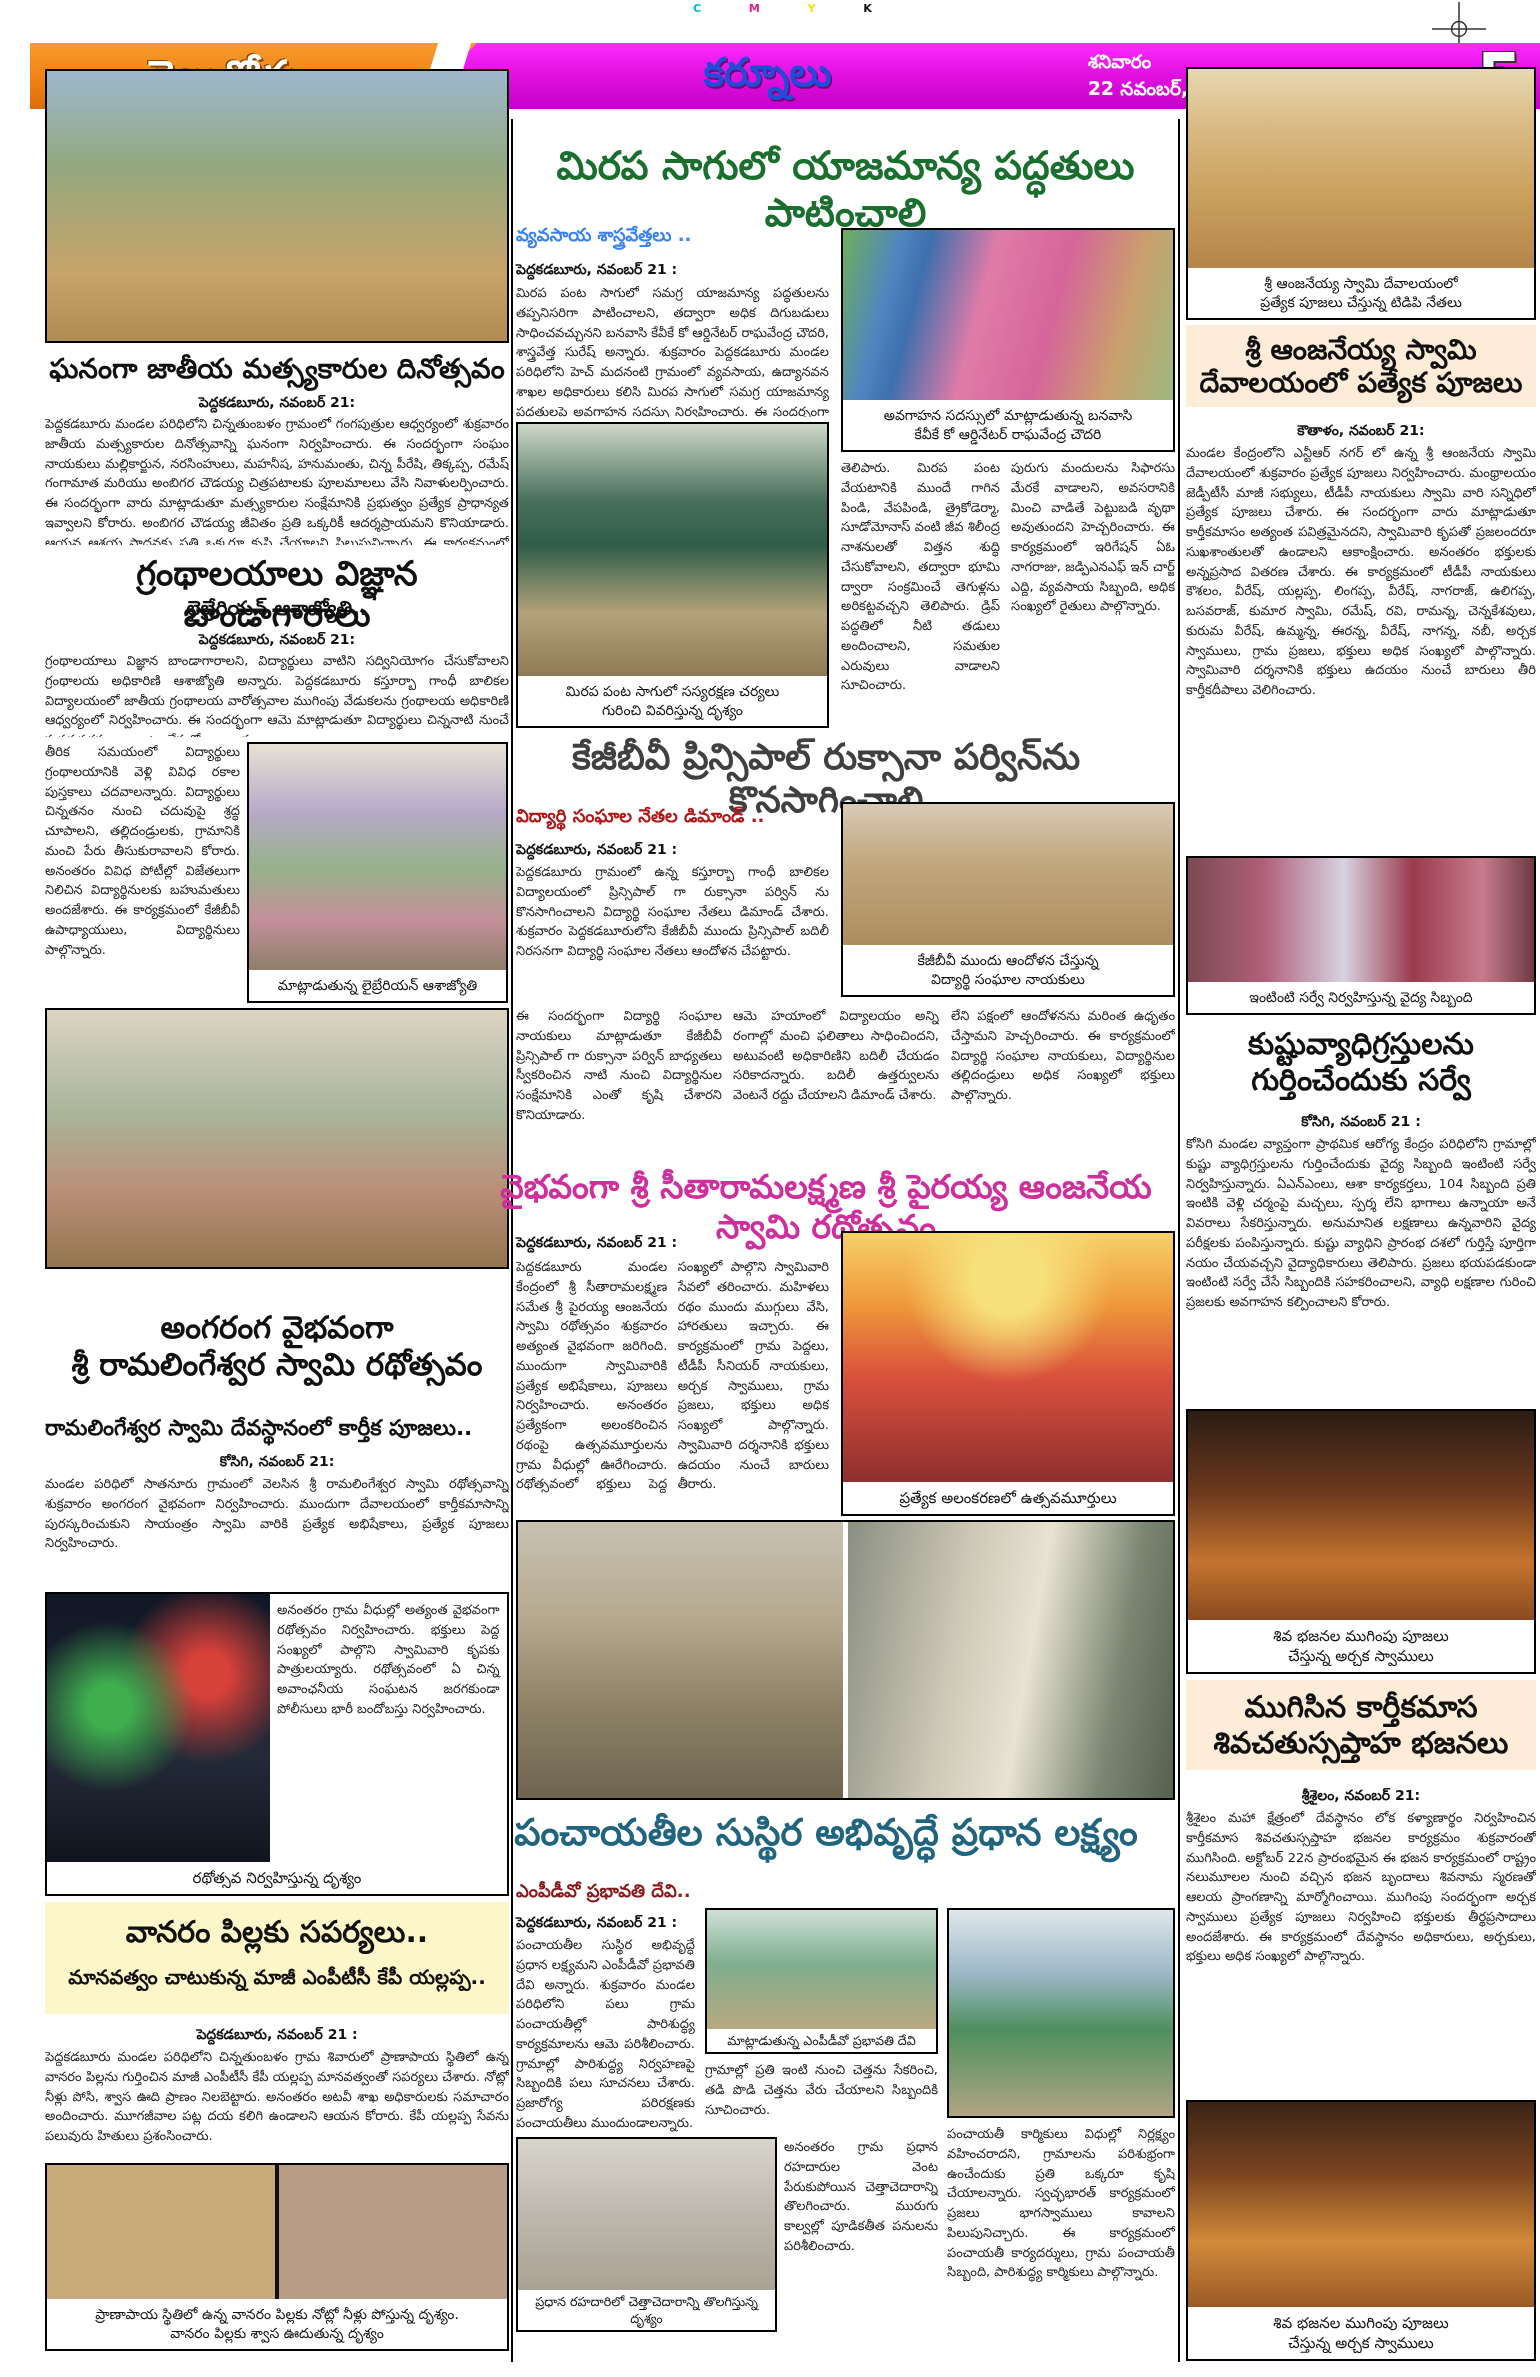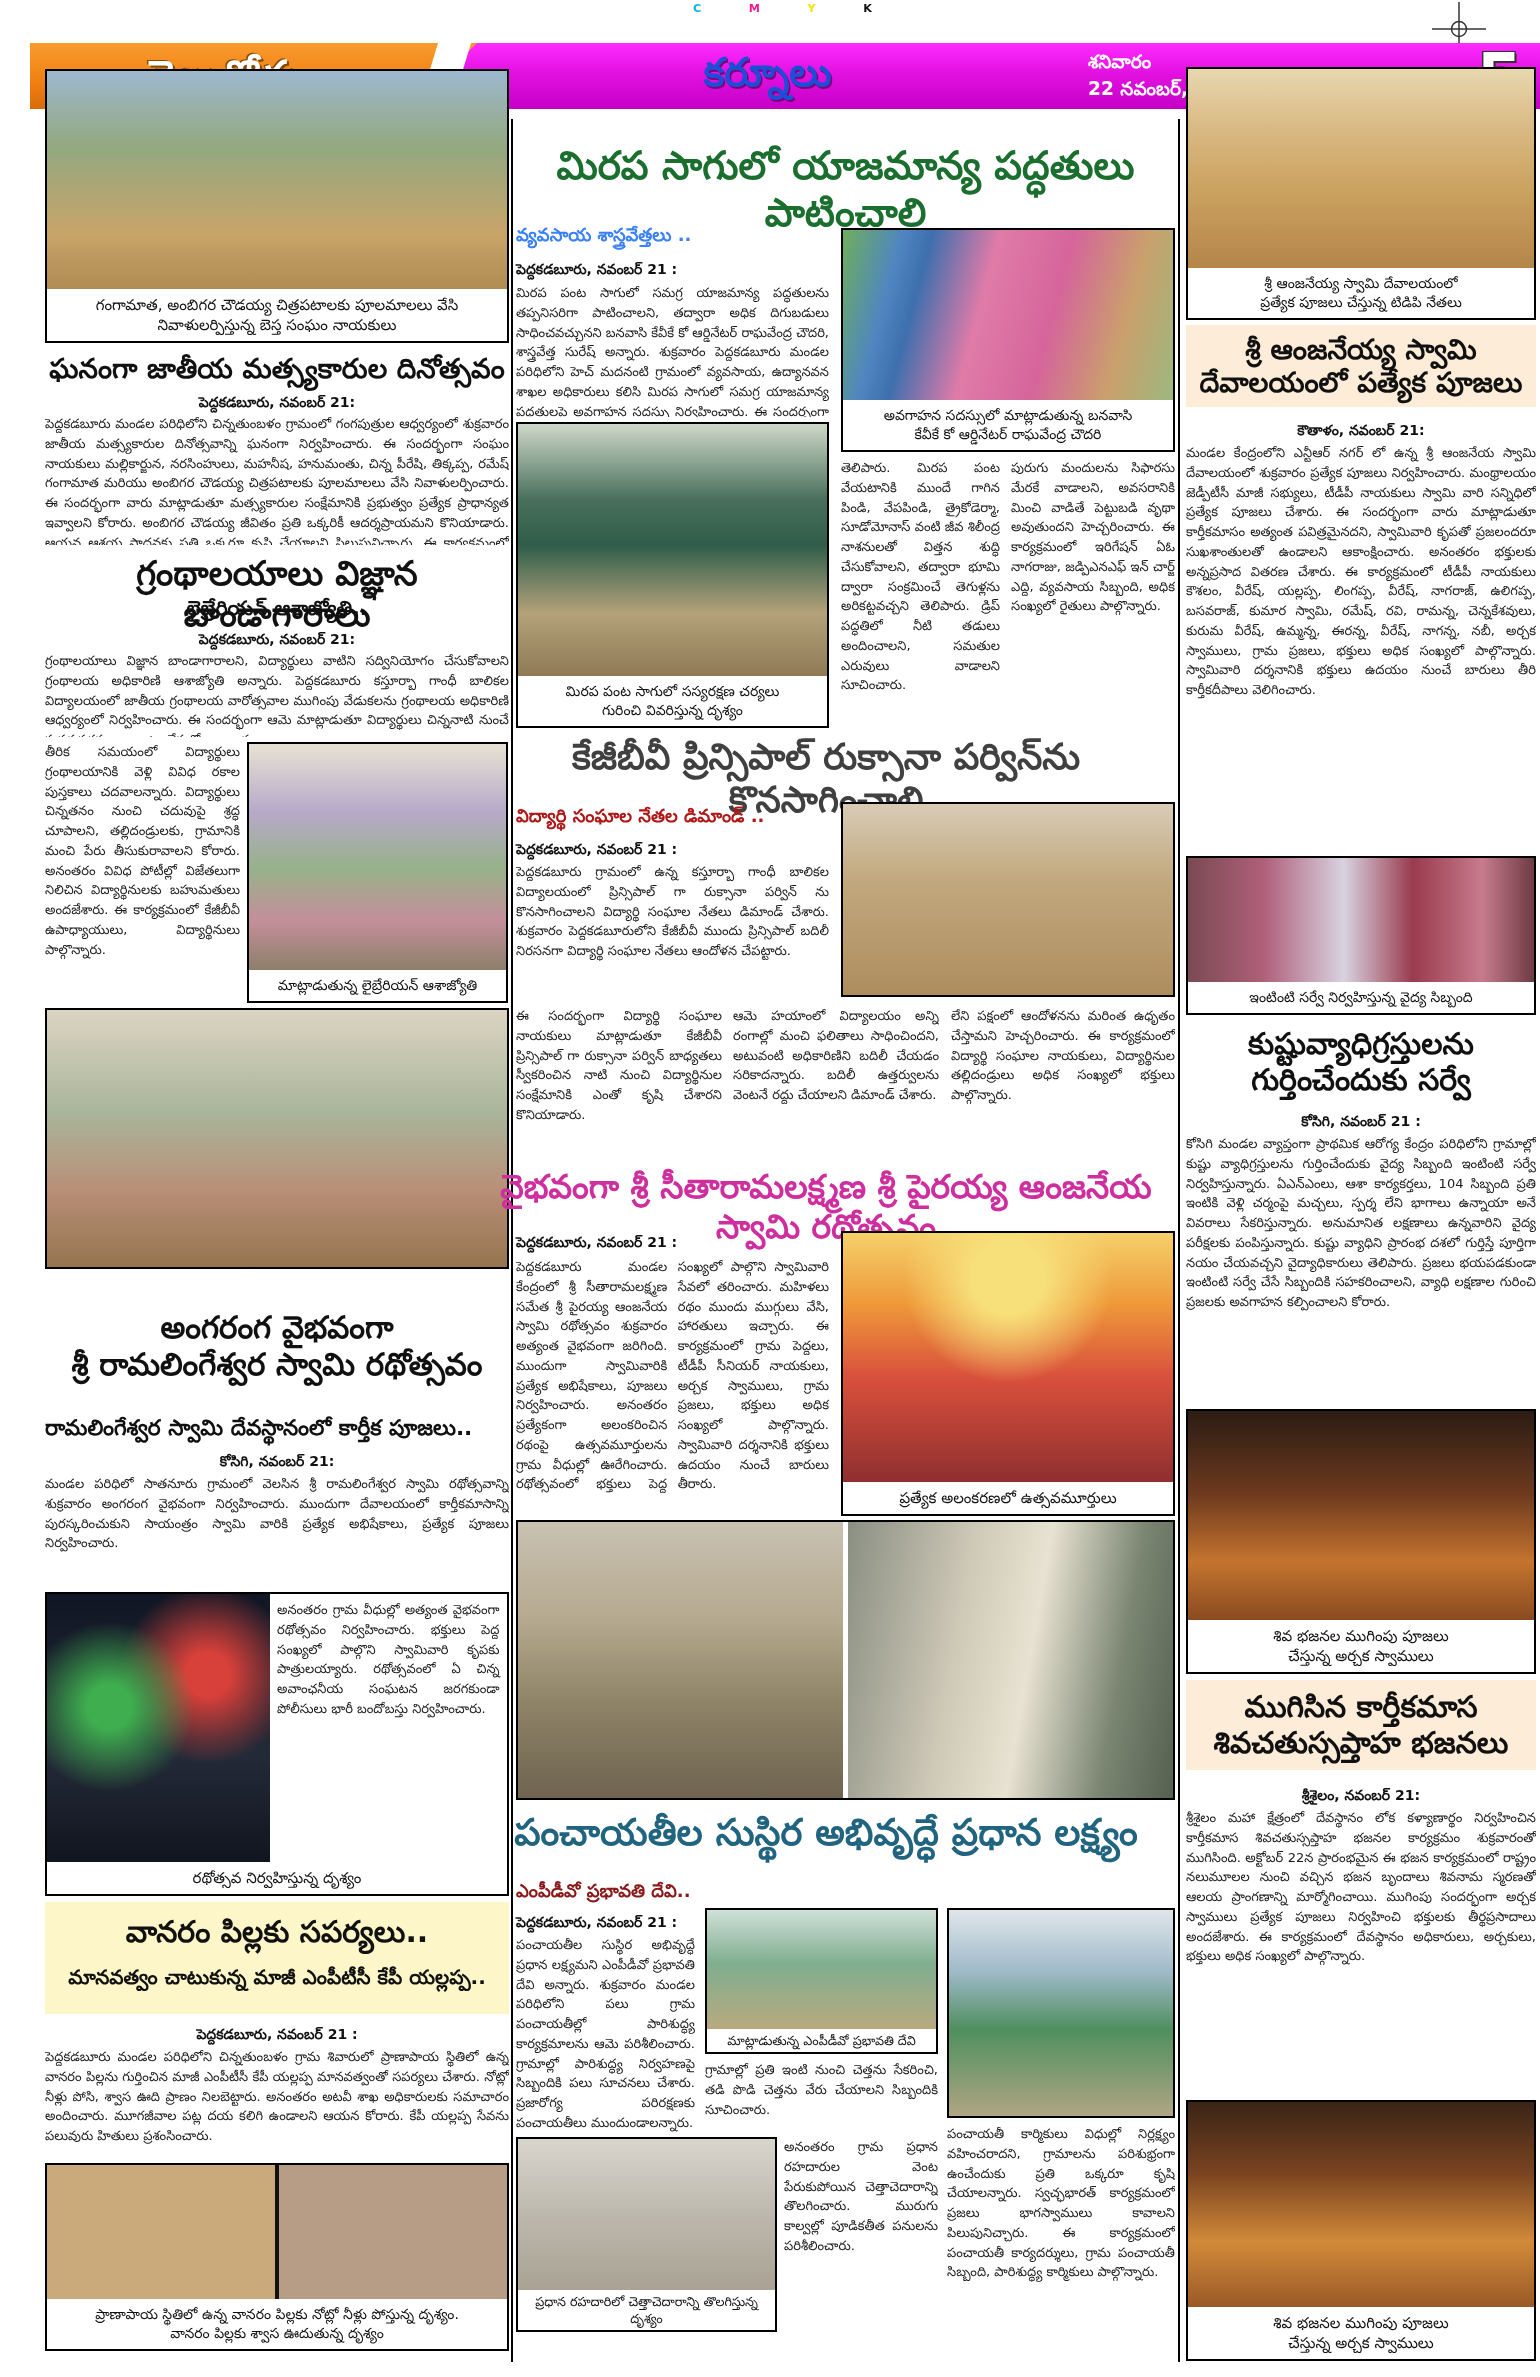--- a/index.html
+++ b/index.html
@@ -96,22 +96,20 @@
 <div class="edition">కర్నూలు</div>
 <div class="daydate">శనివారం
 22 నవంబర్, 2025</div>
 <div class="pageno">5</div>
 
 <div class="vrule" style="left:511px;top:119px;height:2243px"></div>
 <div class="vrule" style="left:1178px;top:119px;height:2243px"></div>
 
 <div class="pbox" style="left:45px;top:69px;width:464px;height:274px">
   <div class="photo g-fisher ppl"></div>
-  <div class="cap">గంగామాత, అంబిగర చౌడయ్య చిత్రపటాలకు పూలమాలలు వేసి
-నివాళులర్పిస్తున్న బెస్త సంఘం నాయకులు</div>
 </div>
 <div class="hl" style="left:45px;top:352px;width:464px;font-size:27.6px">ఘనంగా జాతీయ మత్స్యకారుల దినోత్సవం</div>
 <div class="dl" style="left:45px;top:394px;width:464px;text-align:center">పెద్దకడబూరు, నవంబర్ 21:</div>
 <div class="bodytxt" style="left:45px;top:414px;width:464px;height:131px">పెద్దకడబూరు మండల పరిధిలోని చిన్నతుంబళం గ్రామంలో గంగపుత్రుల ఆధ్వర్యంలో శుక్రవారం జాతీయ మత్స్యకారుల దినోత్సవాన్ని ఘనంగా నిర్వహించారు. ఈ సందర్భంగా సంఘం నాయకులు మల్లికార్జున, నరసింహులు, మహనీష, హనుమంతు, చిన్న పీరేషి, తిక్కప్ప, రమేష్ గంగామాత మరియు అంబిగర చౌడయ్య చిత్రపటాలకు పూలమాలలు వేసి నివాళులర్పించారు. ఈ సందర్భంగా వారు మాట్లాడుతూ మత్స్యకారుల సంక్షేమానికి ప్రభుత్వం ప్రత్యేక ప్రాధాన్యత ఇవ్వాలని కోరారు. అంబిగర చౌడయ్య జీవితం ప్రతి ఒక్కరికీ ఆదర్శప్రాయమని కొనియాడారు. ఆయన ఆశయ సాధనకు ప్రతి ఒక్కరూ కృషి చేయాలని పిలుపునిచ్చారు. ఈ కార్యక్రమంలో అధిక సంఖ్యలో గంగపుత్రులు పాల్గొన్నారు.</div>
 
 <div class="hl" style="left:45px;top:553px;width:464px;font-size:34px">గ్రంథాలయాలు విజ్ఞాన బాండాగారాలు</div>
 <div class="hl" style="left:45px;top:596px;width:464px;font-size:20px">లైబ్రేరియన్ ఆశాజ్యోతి..</div>
 <div class="dl" style="left:45px;top:631px;width:464px;text-align:center">పెద్దకడబూరు, నవంబర్ 21:</div>
 <div class="bodytxt" style="left:45px;top:651px;width:464px;height:86px">గ్రంథాలయాలు విజ్ఞాన బాండాగారాలని, విద్యార్థులు వాటిని సద్వినియోగం చేసుకోవాలని గ్రంథాలయ అధికారిణి ఆశాజ్యోతి అన్నారు. పెద్దకడబూరు కస్తూర్బా గాంధీ బాలికల విద్యాలయంలో జాతీయ గ్రంథాలయ వారోత్సవాల ముగింపు వేడుకలను గ్రంథాలయ అధికారిణి ఆధ్వర్యంలో నిర్వహించారు. ఈ సందర్భంగా ఆమె మాట్లాడుతూ విద్యార్థులు చిన్ననాటి నుంచే పుస్తక పఠనం అలవాటు చేసుకోవాలన్నారు.</div>
 <div class="bodytxt" style="left:45px;top:742px;width:195px;height:261px">తీరిక సమయంలో విద్యార్థులు గ్రంథాలయానికి వెళ్లి వివిధ రకాల పుస్తకాలు చదవాలన్నారు. విద్యార్థులు చిన్నతనం నుంచి చదువుపై శ్రద్ధ చూపాలని, తల్లిదండ్రులకు, గ్రామానికి మంచి పేరు తీసుకురావాలని కోరారు. అనంతరం వివిధ పోటీల్లో విజేతలుగా నిలిచిన విద్యార్థినులకు బహుమతులు అందజేశారు. ఈ కార్యక్రమంలో కేజీబీవీ ఉపాధ్యాయులు, విద్యార్థినులు పాల్గొన్నారు.</div>
@@ -163,20 +161,22 @@
 </div>
 <div class="bodytxt" style="left:841px;top:458px;width:159px;height:259px">తెలిపారు. మిరప పంట వేయటానికి ముందే గాగిన పిండి, వేపపిండి, త్రైకోడెర్మా, సూడోమోనాస్ వంటి జీవ శిలీంద్ర నాశనులతో విత్తన శుద్ధి చేసుకోవాలని, తద్వారా భూమి ద్వారా సంక్రమించే తెగుళ్లను అరికట్టవచ్చని తెలిపారు. డ్రిప్ పద్ధతిలో నీటి తడులు అందించాలని, సమతుల ఎరువులు వాడాలని సూచించారు.</div>
 <div class="bodytxt" style="left:1011px;top:458px;width:164px;height:259px">పురుగు మందులను సిఫారసు మేరకే వాడాలని, అవసరానికి మించి వాడితే పెట్టుబడి వృథా అవుతుందని హెచ్చరించారు. ఈ కార్యక్రమంలో ఇరిగేషన్ ఏఓ నాగరాజు, జడ్పిఎనఎఫ్ ఇన్ చార్జ్ ఎద్ది, వ్యవసాయ సిబ్బంది, అధిక సంఖ్యలో రైతులు పాల్గొన్నారు.</div>
 
 <div class="hl" style="left:477px;top:735px;width:698px;font-size:36px;color:#404040">కేజీబీవీ  ప్రిన్సిపాల్ రుక్సానా పర్విన్‌ను కొనసాగించాలి</div>
 <div class="sub" style="left:516px;top:805px;font-size:18px;color:#b01818">విద్యార్థి సంఘాల నేతల డిమాండ్ ..</div>
 <div class="dl" style="left:516px;top:841px">పెద్దకడబూరు, నవంబర్ 21 :</div>
 <div class="bodytxt" style="left:516px;top:862px;width:313px;height:137px">పెద్దకడబూరు గ్రామంలో ఉన్న కస్తూర్బా గాంధీ బాలికల విద్యాలయంలో ప్రిన్సిపాల్ గా రుక్సానా పర్విన్ ను కొనసాగించాలని విద్యార్థి సంఘాల నేతలు డిమాండ్ చేశారు. శుక్రవారం పెద్దకడబూరులోని కేజీబీవీ ముందు ప్రిన్సిపాల్ బదిలీ నిరసనగా విద్యార్థి సంఘాల నేతలు ఆందోళన చేపట్టారు.</div>
 <div class="pbox" style="left:841px;top:802px;width:334px;height:195px">
   <div class="photo g-protest ppl"></div>
+  <div class="cap" style="font-size:14px">కేజీబీవీ ముందు ఆందోళన చేస్తున్న
+విద్యార్థి సంఘాల నాయకులు</div>
 </div>
 <div class="bodytxt" style="left:516px;top:1006px;width:206px;height:149px">ఈ సందర్భంగా విద్యార్థి సంఘాల నాయకులు మాట్లాడుతూ కేజీబీవీ ప్రిన్సిపాల్ గా రుక్సానా పర్విన్ బాధ్యతలు స్వీకరించిన నాటి నుంచి విద్యార్థినుల సంక్షేమానికి ఎంతో కృషి చేశారని కొనియాడారు.</div>
 <div class="bodytxt" style="left:733px;top:1006px;width:206px;height:149px">ఆమె హయాంలో విద్యాలయం అన్ని రంగాల్లో మంచి ఫలితాలు సాధించిందని, అటువంటి అధికారిణిని బదిలీ చేయడం సరికాదన్నారు. బదిలీ ఉత్తర్వులను వెంటనే రద్దు చేయాలని డిమాండ్ చేశారు.</div>
 <div class="bodytxt" style="left:951px;top:1006px;width:224px;height:149px">లేని పక్షంలో ఆందోళనను మరింత ఉధృతం చేస్తామని హెచ్చరించారు. ఈ కార్యక్రమంలో విద్యార్థి సంఘాల నాయకులు, విద్యార్థినుల తల్లిదండ్రులు అధిక సంఖ్యలో భక్తులు పాల్గొన్నారు.</div>
 
 <div class="hl" style="left:477px;top:1167px;width:698px;font-size:33px;color:#cf2f9e">వైభవంగా శ్రీ సీతారామలక్ష్మణ శ్రీ పైరయ్య ఆంజనేయ స్వామి రథోత్సవం</div>
 <div class="dl" style="left:516px;top:1234px">పెద్దకడబూరు, నవంబర్ 21 :</div>
 <div class="bodytxt cols2" style="left:516px;top:1257px;width:313px;height:256px">పెద్దకడబూరు మండల కేంద్రంలో శ్రీ సీతారామలక్ష్మణ సమేత శ్రీ పైరయ్య ఆంజనేయ స్వామి రథోత్సవం శుక్రవారం అత్యంత వైభవంగా జరిగింది. ముందుగా స్వామివారికి ప్రత్యేక అభిషేకాలు, పూజలు నిర్వహించారు. అనంతరం ప్రత్యేకంగా అలంకరించిన రథంపై ఉత్సవమూర్తులను గ్రామ వీధుల్లో ఊరేగించారు. రథోత్సవంలో భక్తులు పెద్ద సంఖ్యలో పాల్గొని స్వామివారి సేవలో తరించారు. మహిళలు రథం ముందు ముగ్గులు వేసి, హారతులు ఇచ్చారు. ఈ కార్యక్రమంలో గ్రామ పెద్దలు, టీడీపీ సీనియర్ నాయకులు, అర్చక స్వాములు, గ్రామ ప్రజలు, భక్తులు అధిక సంఖ్యలో పాల్గొన్నారు. స్వామివారి దర్శనానికి భక్తులు ఉదయం నుంచే బారులు తీరారు.</div>
 <div class="pbox" style="left:841px;top:1231px;width:334px;height:285px">
   <div class="photo g-deity"></div>

